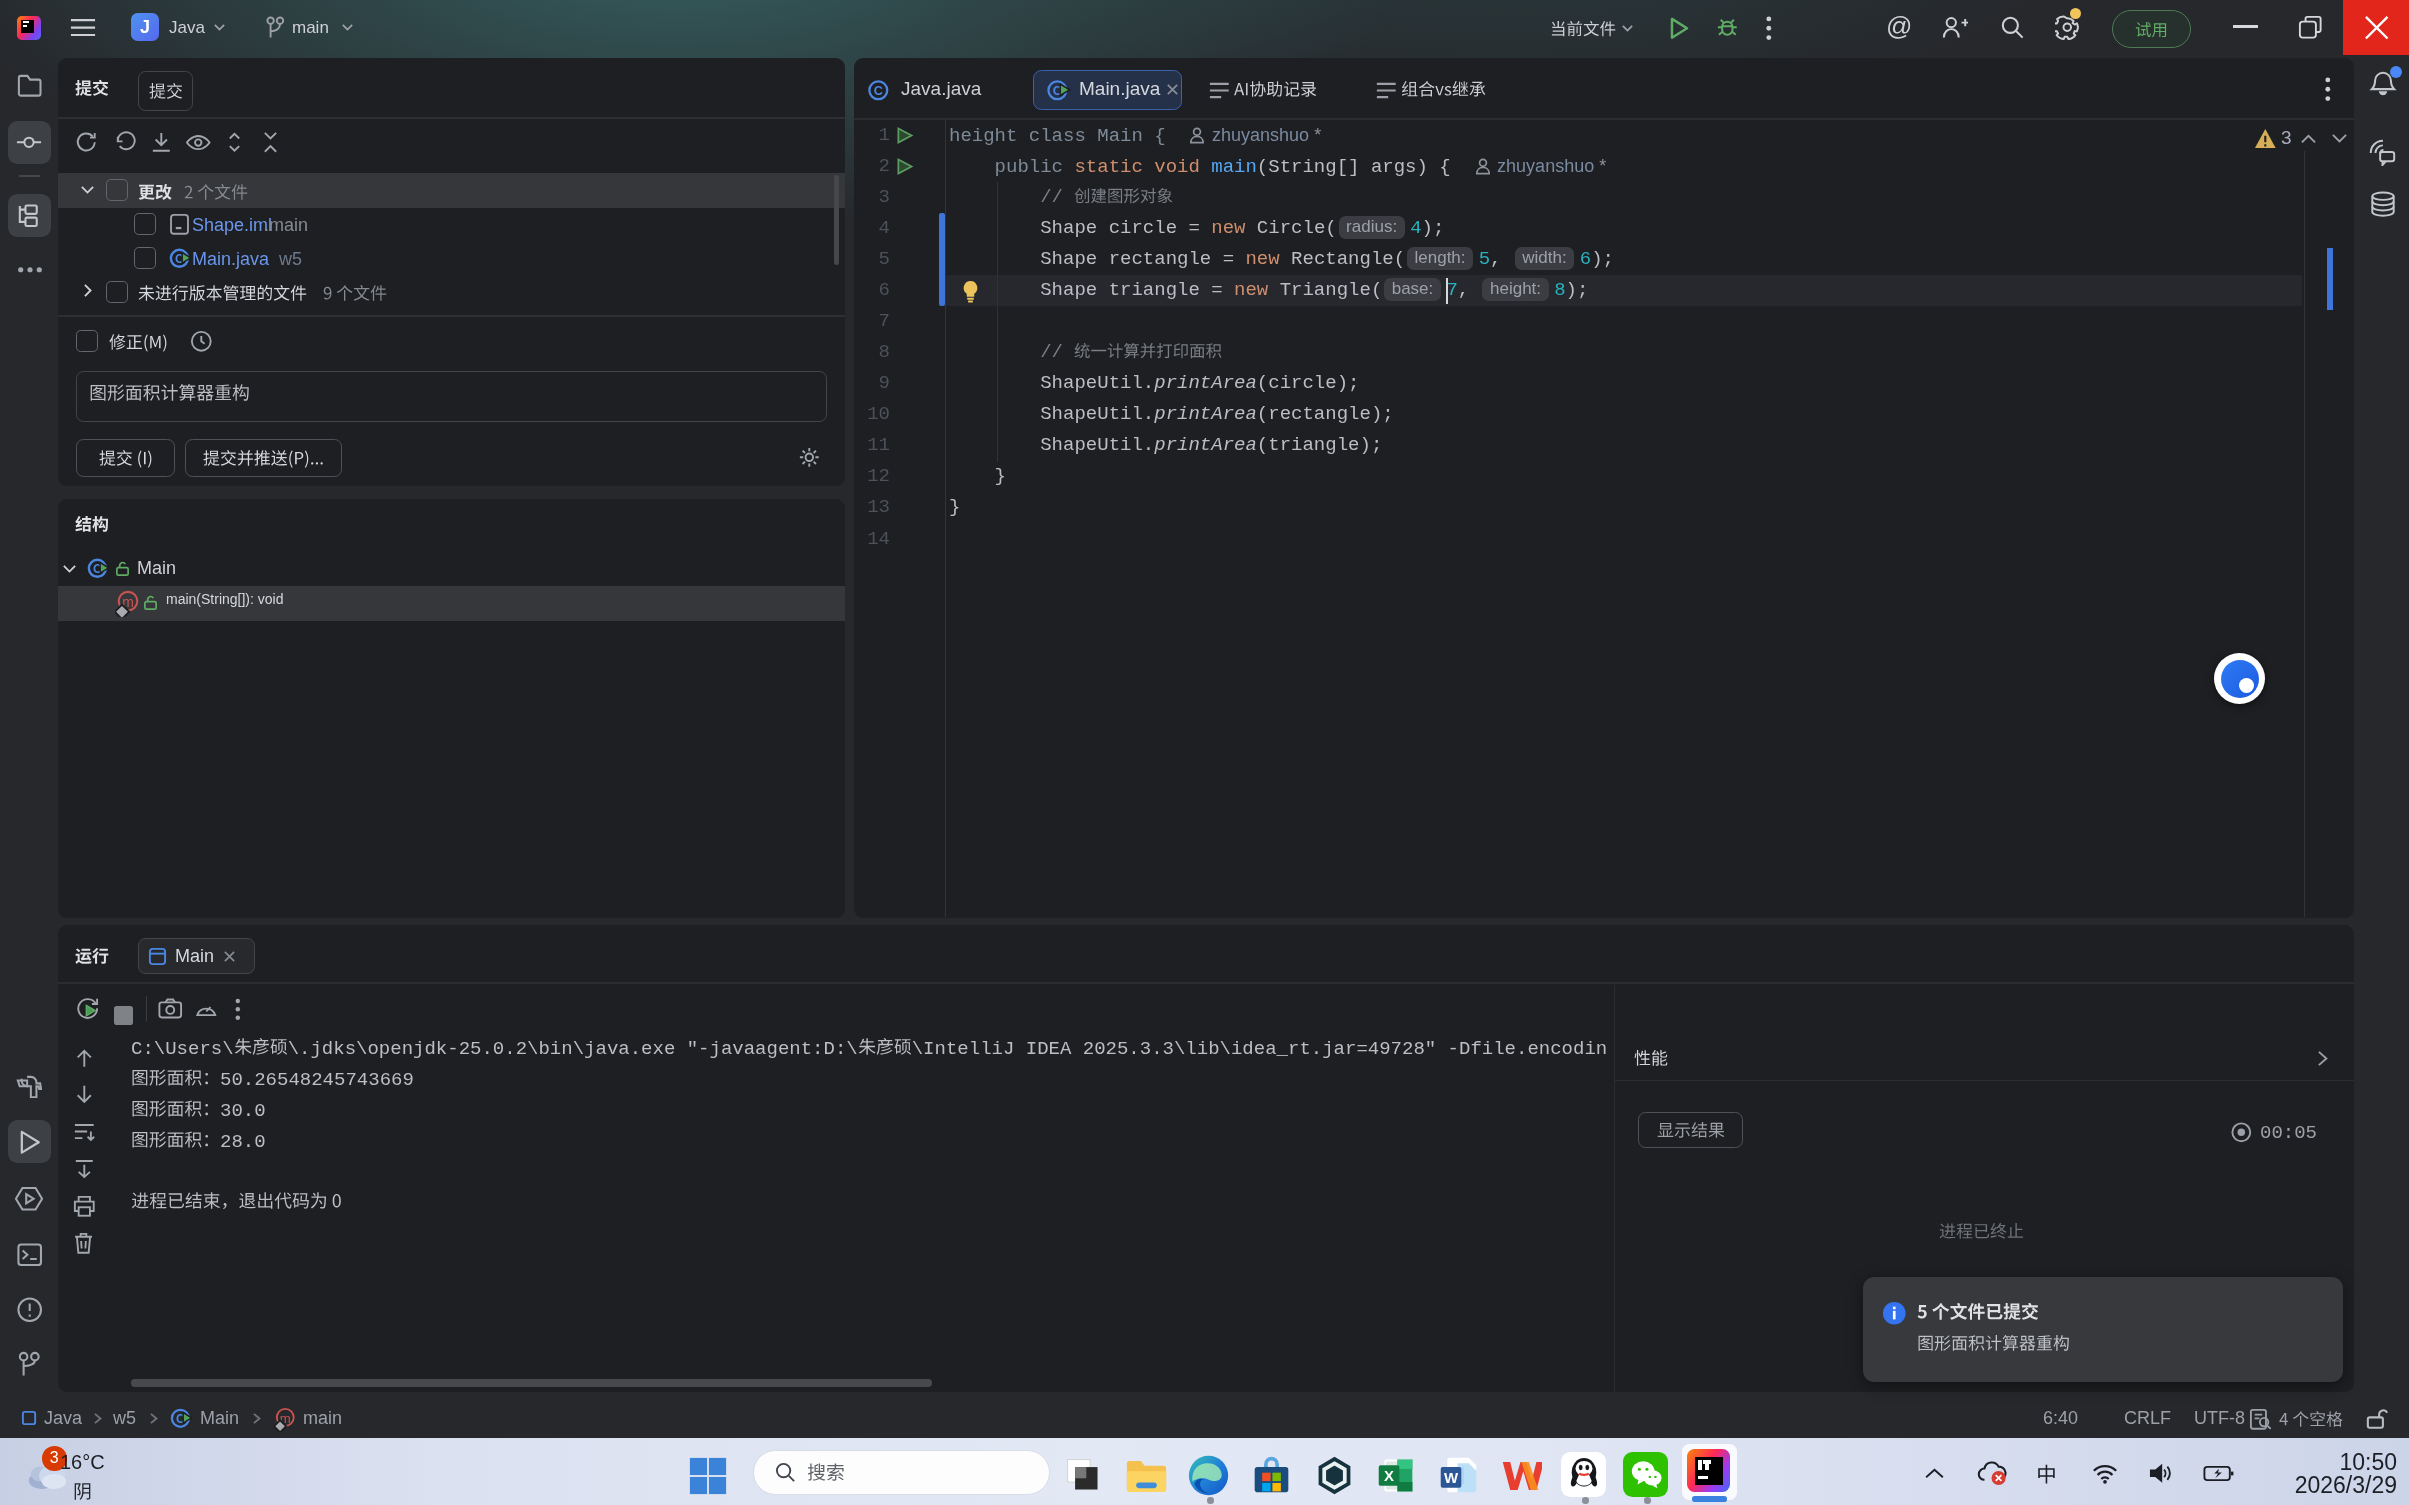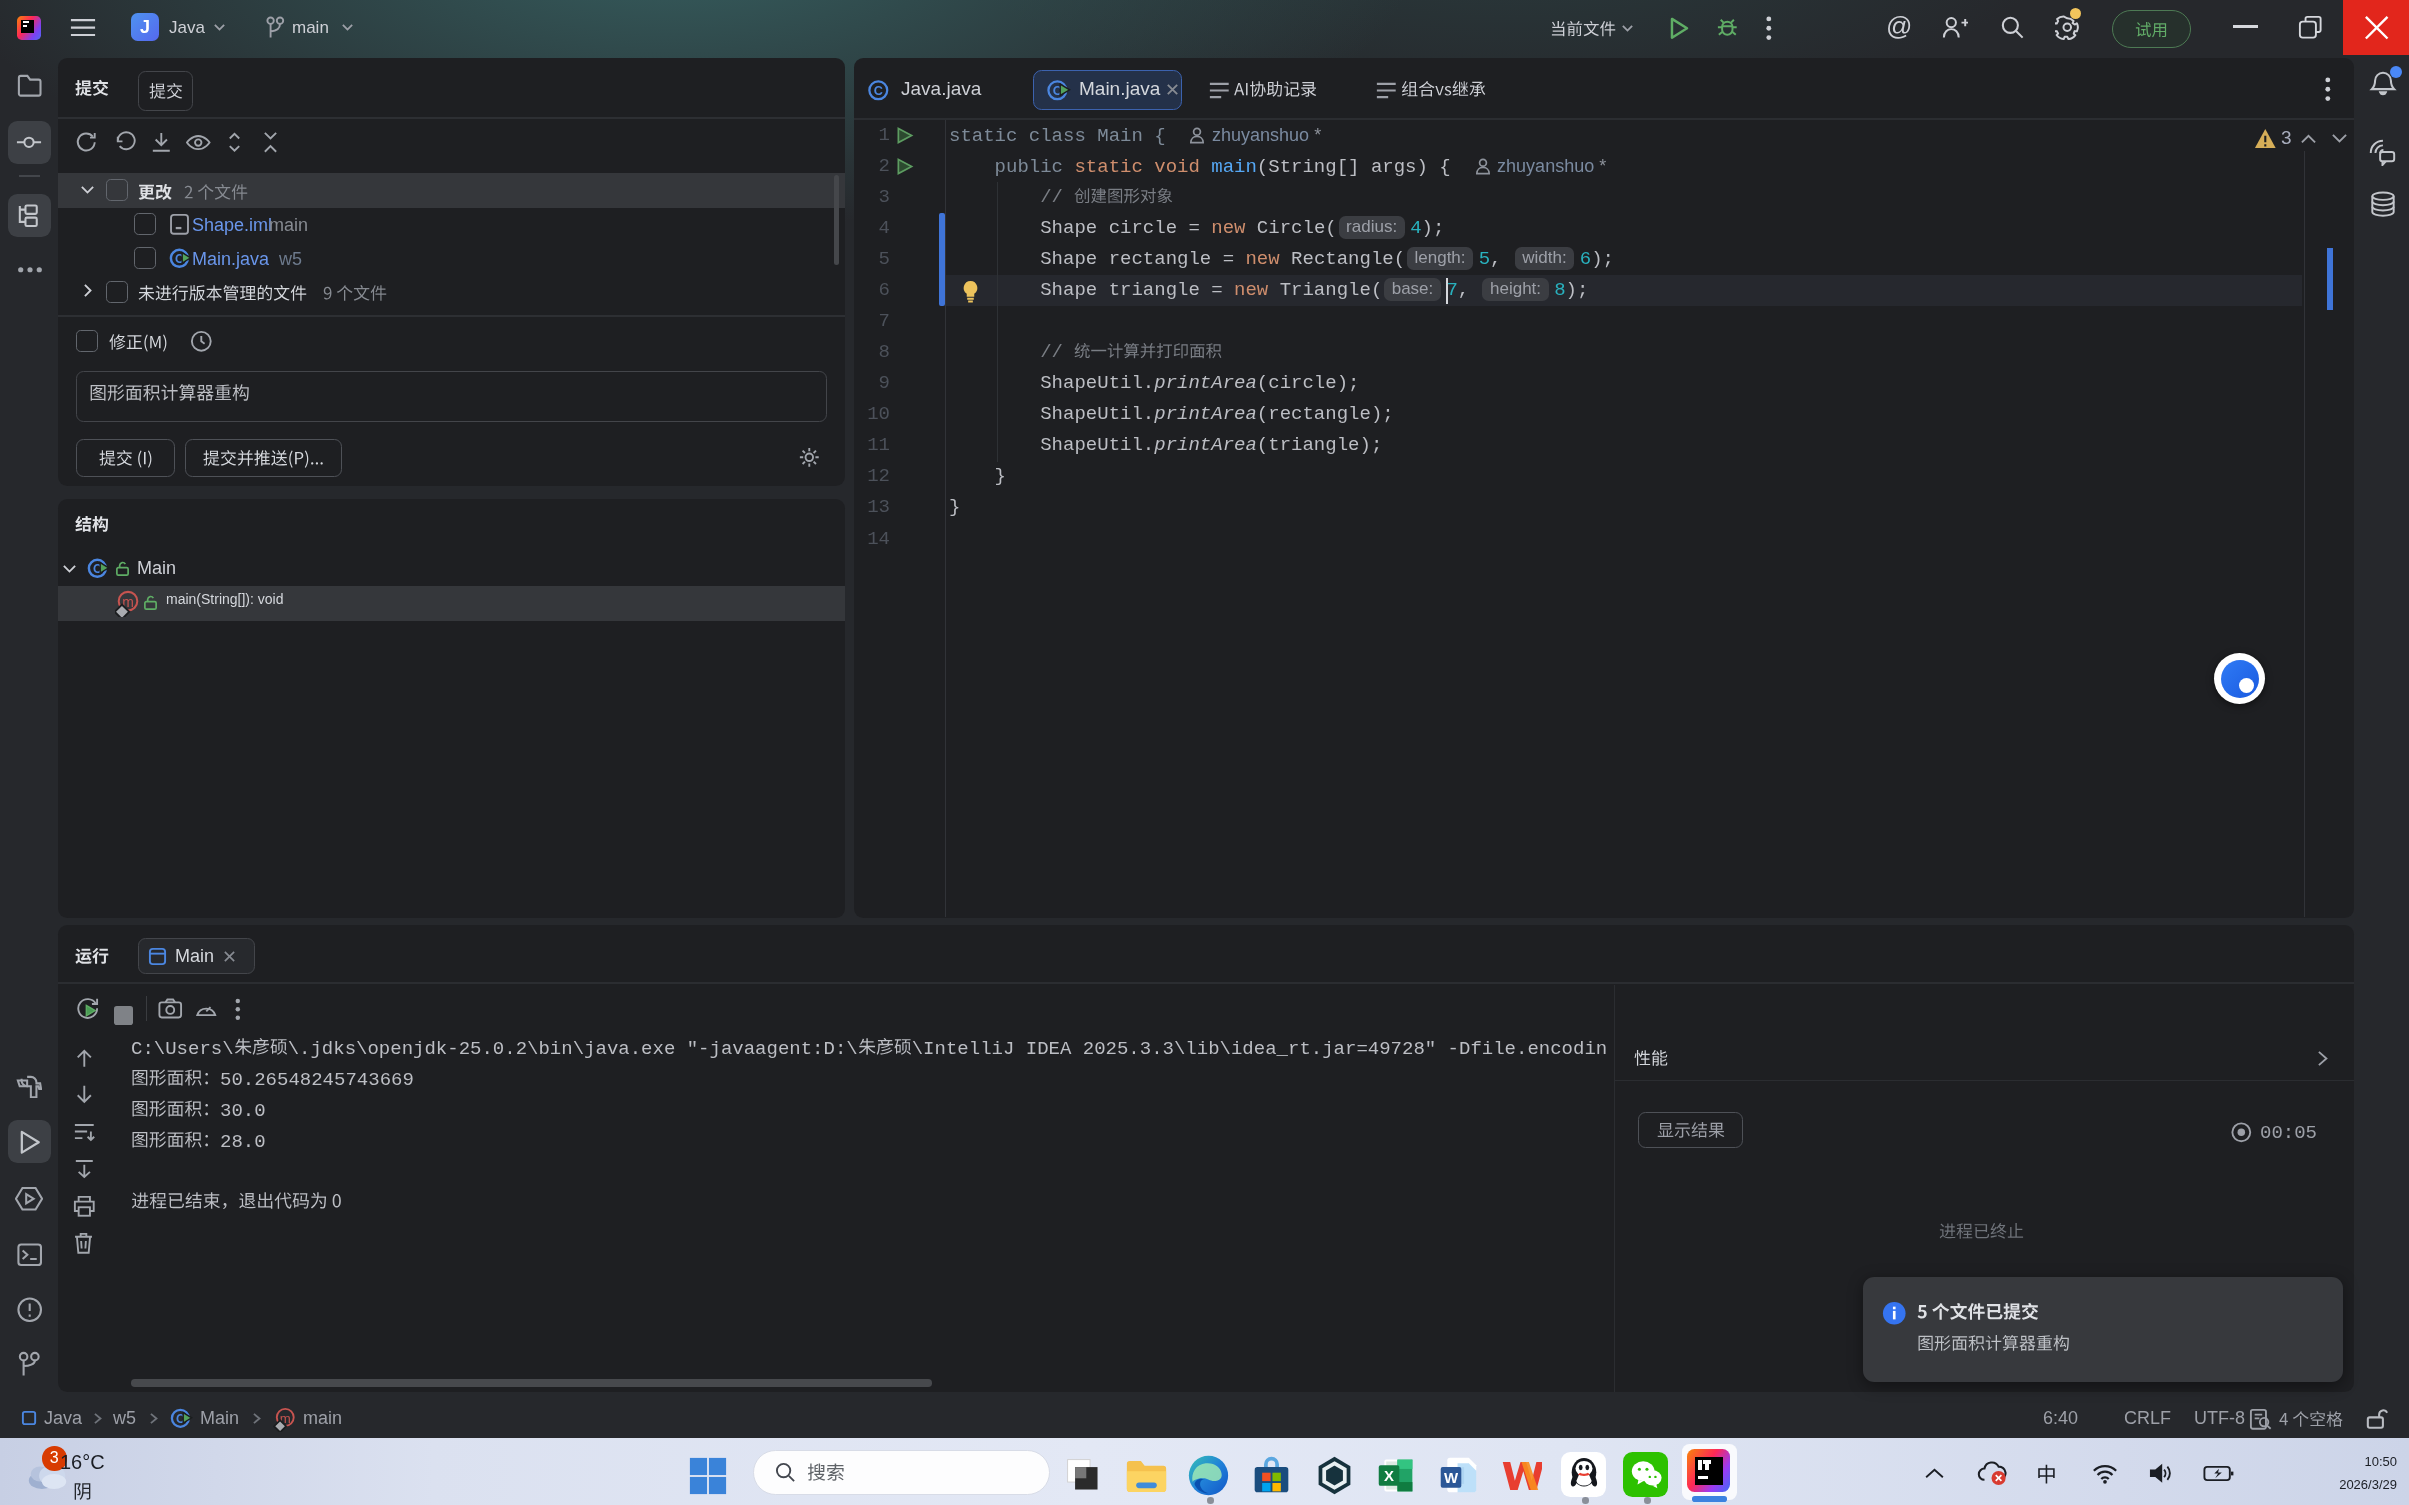--- a/index.html
+++ b/index.html
@@ -266,21 +266,21 @@
       <circle cx="3" cy="13" r="2.6"></circle>
       <circle cx="3" cy="23" r="2.6"></circle>
     </g>
   </svg><div class="sep" style="left:854px;top:118px;width:1500px;height:1.9px;background:#2b2d31"></div><div class="abs" style="left:945px;top:275px;width:1357px;height:31px;background:#26282e"></div><div class="abs" style="left:945px;top:120px;width:0.9px;height:797px;background:#313338"></div><div class="abs" style="left:2304px;top:151px;width:0.9px;height:766px;background:#313338"></div><div class="abs" style="left:997px;top:182px;width:0.9px;height:280px;background:#2e3135"></div><div class="abs" style="left:939px;top:213px;width:5.6px;height:93px;background:#3f74d8;border-radius:1.9px"></div><svg class="abs" style="left:960px;top:279px" width="21" height="23.5" viewBox="0 0 22 25">
     <path d="M11 2a7.5 7.5 0 00-4 13.7V19h8v-3.3A7.5 7.5 0 0011 2z" fill="#ecc25c"></path>
     <path d="M7.5 21h7M8.5 24h5" stroke="#ecc25c" stroke-width="2"></path>
   </svg><div class="abs" style="left:1446px;top:278px;width:1.9px;height:26px;background:#d6d8dd"></div><div class="ln" style="left:854px;top:120px">1</div><div class="ln" style="left:854px;top:151px">2</div><div class="ln" style="left:854px;top:182px">3</div><div class="ln" style="left:854px;top:213px">4</div><div class="ln" style="left:854px;top:244px">5</div><div class="ln" style="left:854px;top:275px">6</div><div class="ln" style="left:854px;top:306px">7</div><div class="ln" style="left:854px;top:337px">8</div><div class="ln" style="left:854px;top:368px">9</div><div class="ln" style="left:854px;top:399px">10</div><div class="ln" style="left:854px;top:430px">11</div><div class="ln" style="left:854px;top:461px">12</div><div class="ln" style="left:854px;top:492px">13</div><div class="ln" style="left:854px;top:524px">14</div><svg class="abs" style="left:896px;top:126px" width="18" height="19" viewBox="0 0 19 20">
     <path d="M2.5 2.5l14 7.5-14 7.5z" fill="#2c4a2f" stroke="#5d9c61" stroke-width="1.8"></path>
   </svg><svg class="abs" style="left:896px;top:157px" width="18" height="19" viewBox="0 0 19 20">
     <path d="M2.5 2.5l14 7.5-14 7.5z" fill="#2c4a2f" stroke="#5d9c61" stroke-width="1.8"></path>
-  </svg><div class="codeline" style="top:120px;left:949px"><span class="mut">static class Main {</span>  <span style="font-family:'Liberation Sans';font-size:18px;color:#7a8aa0"><svg style="vertical-align:-3.8px;margin-right:5.6px" width="18" height="19" fill="none" stroke="#8d929b" stroke-width="1.8" viewBox="0 0 19 20">
+  </svg><div class="codeline" style="top:120px;left:949px"><span class="mut">height class Main {</span>  <span style="font-family:'Liberation Sans';font-size:18px;color:#7a8aa0"><svg style="vertical-align:-3.8px;margin-right:5.6px" width="18" height="19" fill="none" stroke="#8d929b" stroke-width="1.8" viewBox="0 0 19 20">
         <circle cx="9.5" cy="6" r="3.6"></circle>
         <path d="M3 17.5c0-4 3-6.5 6.5-6.5s6.5 2.5 6.5 6.5z"></path>
       </svg>zhuyanshuo<span style="color:#8d929b"> *</span></span></div><div class="codeline" style="top:151px;left:949px"><span class="mut">    public </span><span class="kw">static void </span><span style="color:#56a8f5">main</span>(String[] args) {  <span style="font-family:'Liberation Sans';font-size:18px;color:#7a8aa0"><svg style="vertical-align:-3.8px;margin-right:5.6px" width="18" height="19" fill="none" stroke="#8d929b" stroke-width="1.8" viewBox="0 0 19 20">
         <circle cx="9.5" cy="6" r="3.6"></circle>
         <path d="M3 17.5c0-4 3-6.5 6.5-6.5s6.5 2.5 6.5 6.5z"></path>
       </svg>zhuyanshuo<span style="color:#8d929b"> *</span></span></div><div class="codeline" style="top:182px;left:949px"><span class="mut" style="color:#7a7e85">        // </span><svg style="width:99px;height:21.7px;vertical-align:-4.7px" viewBox="0 -17.9 105.0 23">
       <path d="M14.7 -14.4V-0.4C14.7 -0.0 14.5 0.1 14.2 0.1C13.9 0.1 12.8 0.1 11.5 0.1C11.7 0.4 11.9 1.0 12.0 1.3C13.6 1.3 14.6 1.3 15.2 1.1C15.7 0.9 16.0 0.5 16.0 -0.4V-14.4ZM11.3 -12.7V-2.9H12.5V-12.7ZM2.5 -8.3V-0.8C2.5 0.8 3.0 1.1 4.7 1.1C5.1 1.1 7.6 1.1 8.0 1.1C9.5 1.1 9.9 0.5 10.1 -2.0C9.7 -2.0 9.2 -2.2 8.9 -2.5C8.8 -0.4 8.7 0.0 7.9 0.0C7.3 0.0 5.3 0.0 4.8 0.0C3.9 0.0 3.8 -0.1 3.8 -0.8V-7.1H7.6C7.4 -5.0 7.3 -4.1 7.1 -3.9C6.9 -3.7 6.8 -3.7 6.5 -3.7C6.3 -3.7 5.7 -3.7 5.0 -3.8C5.2 -3.5 5.4 -3.0 5.4 -2.7C6.1 -2.6 6.8 -2.6 7.1 -2.7C7.5 -2.7 7.8 -2.8 8.1 -3.1C8.5 -3.6 8.7 -4.7 8.9 -7.8C8.9 -7.9 8.9 -8.3 8.9 -8.3ZM5.5 -14.7C4.6 -12.4 2.7 -10.0 0.5 -8.4C0.8 -8.2 1.2 -7.8 1.4 -7.5C3.2 -8.8 4.7 -10.6 5.8 -12.5C7.2 -11.0 8.7 -9.2 9.5 -8.0L10.4 -8.9C9.6 -10.1 7.8 -12.1 6.3 -13.5L6.7 -14.3Z M24.4 -13.2V-12.2H27.7V-10.9H23.3V-9.8H27.7V-8.5H24.3V-7.4H27.7V-6.0H24.1V-5.0H27.7V-3.7H23.4V-2.6H27.7V-0.9H28.9V-2.6H33.9V-3.7H28.9V-5.0H33.2V-6.0H28.9V-7.4H32.8V-9.8H34.0V-10.9H32.8V-13.2H28.9V-14.7H27.7V-13.2ZM28.9 -9.8H31.7V-8.5H28.9ZM28.9 -10.9V-12.2H31.7V-10.9ZM19.2 -6.9C19.2 -7.1 19.6 -7.3 19.9 -7.4H22.0C21.8 -5.9 21.5 -4.5 21.0 -3.4C20.5 -4.1 20.1 -5.0 19.8 -6.0L18.9 -5.6C19.3 -4.2 19.8 -3.1 20.5 -2.2C19.8 -1.1 19.1 -0.1 18.1 0.5C18.4 0.7 18.9 1.2 19.1 1.4C19.9 0.8 20.7 -0.1 21.3 -1.2C23.2 0.5 25.7 1.0 28.9 1.0H33.8C33.9 0.6 34.1 0.0 34.3 -0.2C33.4 -0.2 29.6 -0.2 28.9 -0.2C26.0 -0.2 23.6 -0.6 21.9 -2.3C22.6 -3.9 23.1 -6.0 23.3 -8.5L22.6 -8.6L22.4 -8.6H20.9C21.7 -9.9 22.6 -11.6 23.4 -13.3L22.6 -13.8L22.2 -13.6H18.6V-12.4H21.6C20.9 -10.9 20.1 -9.5 19.8 -9.0C19.4 -8.5 19.0 -8.0 18.7 -7.9C18.8 -7.7 19.1 -7.1 19.2 -6.9Z M41.6 -4.9C43.0 -4.6 44.7 -4.0 45.7 -3.5L46.3 -4.4C45.3 -4.8 43.5 -5.4 42.1 -5.7ZM39.8 -2.7C42.2 -2.4 45.3 -1.7 46.9 -1.1L47.5 -2.0C45.8 -2.6 42.8 -3.3 40.4 -3.6ZM36.5 -13.9V1.4H37.7V0.7H49.7V1.4H51.0V-13.9ZM37.7 -0.5V-12.7H49.7V-0.5ZM42.2 -12.4C41.4 -11.0 39.9 -9.6 38.4 -8.7C38.6 -8.5 39.1 -8.1 39.3 -7.9C39.8 -8.3 40.4 -8.7 40.9 -9.2C41.4 -8.6 42.1 -8.1 42.8 -7.6C41.3 -6.9 39.6 -6.4 38.0 -6.1C38.3 -5.8 38.6 -5.3 38.7 -5.0C40.4 -5.4 42.2 -6.0 43.9 -6.9C45.3 -6.1 47.0 -5.5 48.7 -5.2C48.8 -5.5 49.2 -6.0 49.4 -6.2C47.9 -6.5 46.3 -6.9 45.0 -7.6C46.3 -8.4 47.4 -9.4 48.1 -10.6L47.4 -11.0L47.2 -11.0H42.6C42.9 -11.3 43.1 -11.7 43.3 -12.0ZM41.6 -9.9 41.7 -10.0H46.3C45.6 -9.3 44.8 -8.7 43.9 -8.1C43.0 -8.6 42.2 -9.2 41.6 -9.9Z M67.3 -14.4C66.2 -13.0 64.2 -11.5 62.5 -10.7C62.9 -10.4 63.3 -10.0 63.5 -9.7C65.3 -10.7 67.2 -12.3 68.5 -13.9ZM67.8 -9.6C66.6 -8.1 64.5 -6.5 62.7 -5.6C63.1 -5.3 63.4 -4.9 63.7 -4.7C65.5 -5.7 67.7 -7.4 69.0 -9.1ZM68.2 -4.9C66.9 -2.7 64.4 -0.7 61.8 0.3C62.2 0.6 62.5 1.1 62.8 1.4C65.5 0.1 68.0 -1.9 69.4 -4.4ZM59.6 -12.4V-7.9H56.8V-12.4ZM53.2 -7.9V-6.6H55.5C55.4 -4.0 55.0 -1.5 53.1 0.6C53.5 0.8 53.9 1.2 54.1 1.5C56.2 -0.8 56.7 -3.7 56.7 -6.6H59.6V1.4H60.9V-6.6H62.8V-7.9H60.9V-12.4H62.5V-13.6H53.5V-12.4H55.5V-7.9Z M78.8 -6.9C79.6 -5.7 80.4 -4.0 80.7 -2.9L81.8 -3.5C81.5 -4.6 80.7 -6.2 79.9 -7.4ZM71.6 -7.9C72.7 -7.0 73.8 -5.8 74.8 -4.7C73.8 -2.4 72.4 -0.7 70.8 0.3C71.1 0.6 71.5 1.1 71.7 1.4C73.3 0.2 74.7 -1.4 75.8 -3.6C76.5 -2.6 77.2 -1.6 77.6 -0.9L78.7 -1.8C78.2 -2.7 77.3 -3.8 76.4 -4.9C77.2 -6.9 77.8 -9.3 78.0 -12.2L77.2 -12.4L77.0 -12.4H71.2V-11.1H76.6C76.4 -9.2 75.9 -7.5 75.4 -6.0C74.4 -7.0 73.5 -7.9 72.5 -8.8ZM83.4 -14.7V-10.5H78.4V-9.2H83.4V-0.4C83.4 -0.1 83.3 0.0 83.0 0.0C82.7 0.0 81.7 0.1 80.6 0.0C80.8 0.4 81.0 1.0 81.0 1.4C82.5 1.4 83.4 1.3 83.9 1.1C84.5 0.9 84.7 0.5 84.7 -0.4V-9.2H86.8V-10.5H84.7V-14.7Z M93.5 -14.8C92.5 -13.3 90.7 -11.6 88.4 -10.3C88.7 -10.2 89.1 -9.7 89.3 -9.4C89.6 -9.6 90.0 -9.8 90.3 -10.1V-7.2H93.2C91.9 -6.4 90.4 -5.8 88.6 -5.4C88.8 -5.2 89.2 -4.7 89.3 -4.4C91.0 -4.9 92.6 -5.6 94.0 -6.5C94.5 -6.2 94.9 -5.9 95.2 -5.6C93.7 -4.5 91.2 -3.6 89.2 -3.1C89.5 -2.9 89.8 -2.5 90.0 -2.2C91.9 -2.7 94.3 -3.7 95.9 -4.9C96.2 -4.6 96.4 -4.3 96.6 -4.0C94.8 -2.5 91.6 -1.2 89.0 -0.5C89.2 -0.3 89.6 0.2 89.8 0.5C92.2 -0.2 95.1 -1.5 97.1 -3.0C97.5 -1.8 97.3 -0.7 96.6 -0.2C96.2 0.0 95.8 0.1 95.4 0.1C95.0 0.1 94.3 0.1 93.7 -0.0C93.9 0.3 94.0 0.8 94.1 1.2C94.6 1.2 95.2 1.2 95.6 1.2C96.3 1.2 96.8 1.1 97.5 0.7C98.6 -0.0 98.9 -1.8 98.1 -3.7L99.0 -4.1C99.8 -2.5 101.2 -0.5 103.3 0.5C103.5 0.1 103.9 -0.4 104.2 -0.6C102.2 -1.5 100.8 -3.2 100.1 -4.7C101.0 -5.1 101.8 -5.7 102.6 -6.1L101.5 -6.9C100.5 -6.2 98.9 -5.2 97.6 -4.6C97.0 -5.5 96.1 -6.4 94.9 -7.1L95.0 -7.2H102.4V-11.1H97.7C98.2 -11.7 98.7 -12.4 99.0 -13.0L98.2 -13.6L97.9 -13.5H94.1C94.4 -13.8 94.6 -14.2 94.8 -14.5ZM93.2 -12.5H97.2C96.9 -12.0 96.5 -11.5 96.1 -11.1H91.7C92.2 -11.6 92.7 -12.0 93.2 -12.5ZM91.5 -10.1H96.2C95.8 -9.4 95.2 -8.8 94.6 -8.2H91.5ZM97.4 -10.1H101.1V-8.2H96.1C96.6 -8.8 97.0 -9.4 97.4 -10.1Z" fill="#7a7e85"></path>
     </svg></div><div class="codeline" style="top:213px;left:949px">        Shape circle = <span class="kw">new</span> Circle(<span class="hint" style="margin:0 5.6px 0 1.9px">radius:</span><span class="num">4</span>);</div><div class="codeline" style="top:244px;left:949px">        Shape rectangle = <span class="kw">new</span> Rectangle(<span class="hint" style="margin:0 5.6px 0 1.9px">length:</span><span class="num">5</span>, <span class="hint" style="margin:0 5.6px 0 1.9px">width:</span><span class="num">6</span>);</div><div class="codeline" style="top:275px;left:949px">        Shape triangle = <span class="kw">new</span> Triangle(<span class="hint" style="margin:0 5.6px 0 1.9px">base:</span><span class="num">7</span>, <span class="hint" style="margin:0 5.6px 0 1.9px">height:</span><span class="num">8</span>);</div><div class="codeline" style="top:337px;left:949px"><span style="color:#7a7e85">        // </span><svg style="width:148px;height:21.7px;vertical-align:-4.7px" viewBox="0 -17.9 157.5 23">
       <path d="M12.2 -6.2V-0.6C12.2 0.7 12.5 1.1 13.7 1.1C14.0 1.1 15.0 1.1 15.3 1.1C16.4 1.1 16.7 0.4 16.8 -2.0C16.4 -2.1 15.9 -2.3 15.6 -2.5C15.6 -0.4 15.5 -0.1 15.1 -0.1C14.9 -0.1 14.1 -0.1 13.9 -0.1C13.6 -0.1 13.5 -0.2 13.5 -0.6V-6.2ZM8.9 -6.1C8.8 -2.7 8.4 -0.8 5.5 0.3C5.8 0.5 6.2 1.0 6.4 1.3C9.5 0.1 10.1 -2.2 10.2 -6.1ZM0.7 -0.9 1.0 0.4C2.6 -0.1 4.7 -0.8 6.6 -1.4L6.4 -2.6C4.3 -1.9 2.2 -1.3 0.7 -0.9ZM10.4 -14.4C10.7 -13.7 11.2 -12.8 11.4 -12.2H7.1V-11.0H10.3C9.5 -9.9 8.3 -8.3 7.9 -7.9C7.5 -7.6 7.1 -7.5 6.8 -7.4C6.9 -7.1 7.2 -6.4 7.2 -6.1C7.7 -6.3 8.4 -6.4 14.8 -7.0C15.1 -6.5 15.3 -6.1 15.5 -5.7L16.6 -6.3C16.1 -7.3 14.9 -9.0 14.0 -10.2L13.0 -9.7C13.4 -9.2 13.8 -8.6 14.1 -8.0L9.3 -7.6C10.1 -8.6 11.1 -9.9 11.8 -11.0H16.6V-12.2H11.6L12.7 -12.5C12.5 -13.1 12.0 -14.0 11.6 -14.7ZM1.1 -7.4C1.3 -7.5 1.7 -7.6 3.8 -7.9C3.1 -6.8 2.4 -6.0 2.1 -5.6C1.5 -5.0 1.1 -4.5 0.7 -4.5C0.9 -4.1 1.1 -3.5 1.2 -3.2C1.5 -3.4 2.1 -3.6 6.5 -4.6C6.4 -4.8 6.4 -5.3 6.4 -5.7L3.1 -5.1C4.5 -6.6 5.8 -8.5 6.9 -10.4L5.7 -11.1C5.4 -10.4 5.0 -9.7 4.6 -9.1L2.5 -8.9C3.5 -10.4 4.6 -12.3 5.4 -14.2L4.1 -14.8C3.3 -12.7 2.0 -10.4 1.6 -9.8C1.2 -9.2 0.9 -8.8 0.6 -8.8C0.8 -8.4 1.0 -7.7 1.1 -7.4Z M18.3 -7.5V-6.1H34.3V-7.5Z M37.4 -13.6C38.4 -12.7 39.6 -11.6 40.2 -10.8L41.1 -11.8C40.5 -12.5 39.2 -13.6 38.3 -14.4ZM35.8 -9.2V-7.9H38.6V-1.6C38.6 -0.9 38.0 -0.4 37.7 -0.1C38.0 0.1 38.3 0.7 38.4 1.1C38.7 0.7 39.2 0.3 42.5 -2.0C42.4 -2.3 42.2 -2.8 42.1 -3.2L39.9 -1.7V-9.2ZM46.0 -14.6V-8.9H41.5V-7.5H46.0V1.4H47.3V-7.5H51.8V-8.9H47.3V-14.6Z M56.9 -8.0H65.9V-7.0H56.9ZM56.9 -6.1H65.9V-5.1H56.9ZM56.9 -9.8H65.9V-8.8H56.9ZM62.6 -14.8C62.1 -13.4 61.2 -12.2 60.1 -11.3C60.4 -11.2 60.9 -10.9 61.2 -10.7H57.7L58.7 -11.1C58.6 -11.4 58.3 -11.9 58.0 -12.3H61.0V-13.4H56.4C56.6 -13.8 56.8 -14.1 56.9 -14.5L55.7 -14.8C55.1 -13.4 54.2 -12.1 53.1 -11.2C53.4 -11.0 53.9 -10.6 54.2 -10.4C54.7 -10.9 55.3 -11.6 55.7 -12.3H56.6C57.0 -11.8 57.3 -11.1 57.5 -10.7H55.6V-4.2H57.9V-3.0L57.9 -2.7H53.5V-1.6H57.5C57.0 -0.8 56.0 -0.1 53.8 0.4C54.0 0.7 54.4 1.1 54.6 1.4C57.4 0.6 58.6 -0.5 59.0 -1.6H63.7V1.4H65.1V-1.6H69.1V-2.7H65.1V-4.2H67.2V-10.7H65.5L66.4 -11.2C66.3 -11.5 65.9 -11.9 65.6 -12.3H69.0V-13.4H63.4C63.5 -13.8 63.7 -14.1 63.8 -14.5ZM63.7 -2.7H59.3L59.3 -3.0V-4.2H63.7ZM61.3 -10.7C61.8 -11.2 62.3 -11.7 62.7 -12.3H64.1C64.6 -11.8 65.1 -11.2 65.3 -10.7Z M81.2 -9.8V-6.0H76.4V-6.5V-9.8ZM82.3 -14.8C82.0 -13.7 81.3 -12.2 80.7 -11.1H71.6V-9.8H75.0V-6.5V-6.0H70.9V-4.8H74.9C74.6 -2.8 73.7 -0.9 70.9 0.5C71.2 0.7 71.7 1.2 71.9 1.5C75.1 -0.1 76.0 -2.4 76.3 -4.8H81.2V1.4H82.6V-4.8H86.6V-6.0H82.6V-9.8H86.1V-11.1H82.1C82.7 -12.1 83.3 -13.2 83.8 -14.3ZM73.8 -14.2C74.5 -13.3 75.3 -12.0 75.6 -11.1L76.9 -11.7C76.6 -12.5 75.8 -13.8 75.0 -14.7Z M91.0 -14.7V-11.2H88.3V-9.9H91.0V-6.2C89.9 -5.9 89.0 -5.6 88.2 -5.4L88.6 -4.1L91.0 -4.8V-0.4C91.0 -0.1 90.9 -0.0 90.6 -0.0C90.4 0.0 89.6 0.0 88.8 -0.0C89.0 0.3 89.2 0.9 89.2 1.2C90.5 1.2 91.2 1.2 91.6 1.0C92.1 0.8 92.3 0.4 92.3 -0.3V-5.2L94.9 -6.0L94.7 -7.2L92.3 -6.5V-9.9H94.7V-11.2H92.3V-14.7ZM94.8 -13.2V-11.9H99.8V-0.5C99.8 -0.2 99.7 -0.1 99.3 -0.1C98.9 -0.1 97.7 -0.1 96.4 -0.1C96.6 0.3 96.8 0.9 96.9 1.3C98.6 1.3 99.7 1.3 100.3 1.1C101.0 0.8 101.2 0.4 101.2 -0.5V-11.9H104.3V-13.2Z M106.6 -0.6C107.1 -0.9 107.7 -1.1 113.0 -2.5C112.9 -2.8 112.9 -3.3 112.9 -3.7L108.1 -2.6V-7.2H113.0V-8.5H108.1V-11.8C109.8 -12.2 111.6 -12.7 113.0 -13.3L111.9 -14.4C110.7 -13.7 108.6 -13.1 106.8 -12.7V-3.2C106.8 -2.5 106.4 -2.2 106.0 -2.0C106.3 -1.7 106.5 -1.0 106.6 -0.6ZM114.3 -13.5V1.4H115.6V-12.2H119.7V-3.0C119.7 -2.8 119.6 -2.7 119.3 -2.7C119.0 -2.7 118.1 -2.7 117.0 -2.7C117.2 -2.3 117.4 -1.7 117.5 -1.3C118.8 -1.3 119.7 -1.3 120.3 -1.6C120.8 -1.8 121.0 -2.3 121.0 -3.0V-13.5Z M129.3 -5.8H133.0V-3.9H129.3ZM129.3 -6.9V-8.9H133.0V-6.9ZM129.3 -2.8H133.0V-0.8H129.3ZM123.5 -13.5V-12.3H130.3C130.1 -11.6 130.0 -10.7 129.8 -10.1H124.3V1.4H125.6V0.5H136.8V1.4H138.2V-10.1H131.1L131.8 -12.3H139.0V-13.5ZM125.6 -0.8V-8.9H128.1V-0.8ZM136.8 -0.8H134.2V-8.9H136.8Z M153.3 -3.6C154.2 -2.1 155.2 -0.0 155.6 1.2L156.8 0.7C156.4 -0.5 155.4 -2.5 154.5 -4.0ZM149.7 -4.0C149.2 -2.2 148.3 -0.5 147.2 0.6C147.5 0.8 148.1 1.2 148.3 1.4C149.4 0.2 150.4 -1.7 151.0 -3.7ZM149.7 -12.2H154.7V-7.0H149.7ZM148.5 -13.5V-5.7H156.0V-13.5ZM146.9 -14.5C145.4 -13.9 142.8 -13.4 140.6 -13.1C140.8 -12.8 140.9 -12.4 141.0 -12.1C141.9 -12.2 142.9 -12.4 143.9 -12.5V-9.7H140.8V-8.5H143.7C143.0 -6.4 141.7 -4.2 140.6 -2.9C140.8 -2.6 141.1 -2.0 141.3 -1.7C142.2 -2.8 143.2 -4.5 143.9 -6.3V1.4H145.2V-6.7C145.8 -5.8 146.7 -4.5 147.0 -3.9L147.8 -5.0C147.4 -5.5 145.7 -7.5 145.2 -8.1V-8.5H147.9V-9.7H145.2V-12.8C146.1 -13.0 147.0 -13.2 147.7 -13.5Z" fill="#7a7e85"></path>
     </svg></div><div class="codeline" style="top:368px;left:949px">        ShapeUtil.<span class="it">printArea</span>(circle);</div><div class="codeline" style="top:399px;left:949px">        ShapeUtil.<span class="it">printArea</span>(rectangle);</div><div class="codeline" style="top:430px;left:949px">        ShapeUtil.<span class="it">printArea</span>(triangle);</div><div class="codeline" style="top:461px;left:949px">    }</div><div class="codeline" style="top:492px;left:949px">}</div><svg class="abs" style="left:2254px;top:128px" width="22.6" height="21" viewBox="0 0 24 22">
@@ -515,13 +515,13 @@
     </svg></div><svg class="abs" style="left:2092px;top:1463px" width="26" height="21" viewBox="0 0 28 22">
     <path d="M2 8a17 17 0 0124 0M6 12.5a11 11 0 0116 0M10 17a5.5 5.5 0 018 0" fill="none" stroke="#1b1e24" stroke-width="2.4"></path>
     <circle cx="14" cy="20" r="2" fill="#1b1e24"></circle>
   </svg><svg class="abs" style="left:2149px;top:1462px" width="24.5" height="22.6" fill="none" stroke="#1b1e24" stroke-width="2" viewBox="0 0 26 24">
     <path d="M2 9v6h5l6 5V4L7 9z" fill="#1b1e24"></path>
     <path d="M16 8a6 6 0 010 8M19.5 5a10.5 10.5 0 010 14"></path>
   </svg><svg class="abs" style="left:2203px;top:1465px" width="32" height="17" fill="none" stroke="#1b1e24" stroke-width="2" viewBox="0 0 34 18">
     <rect x="1.5" y="2" width="27" height="14" rx="3"></rect>
     <path d="M31 7v4" stroke-width="2.6"></path>
     <path d="M17 4l-5 5h4l-3 5 7-6h-4z" fill="#1b1e24" stroke="none"></path>
-  </svg><div class="abs" style="right:13px;top:1451px;font-size:13px;color:#1b1e24;text-align:right;line-height:22.6px">10:50<br>2026/3/29</div>
+  </svg><div class="abs" style="right:13px;top:1451px;font-size:23px;color:#1b1e24;text-align:right;line-height:22.6px">10:50<br>2026/3/29</div>
 
 </body></html>

